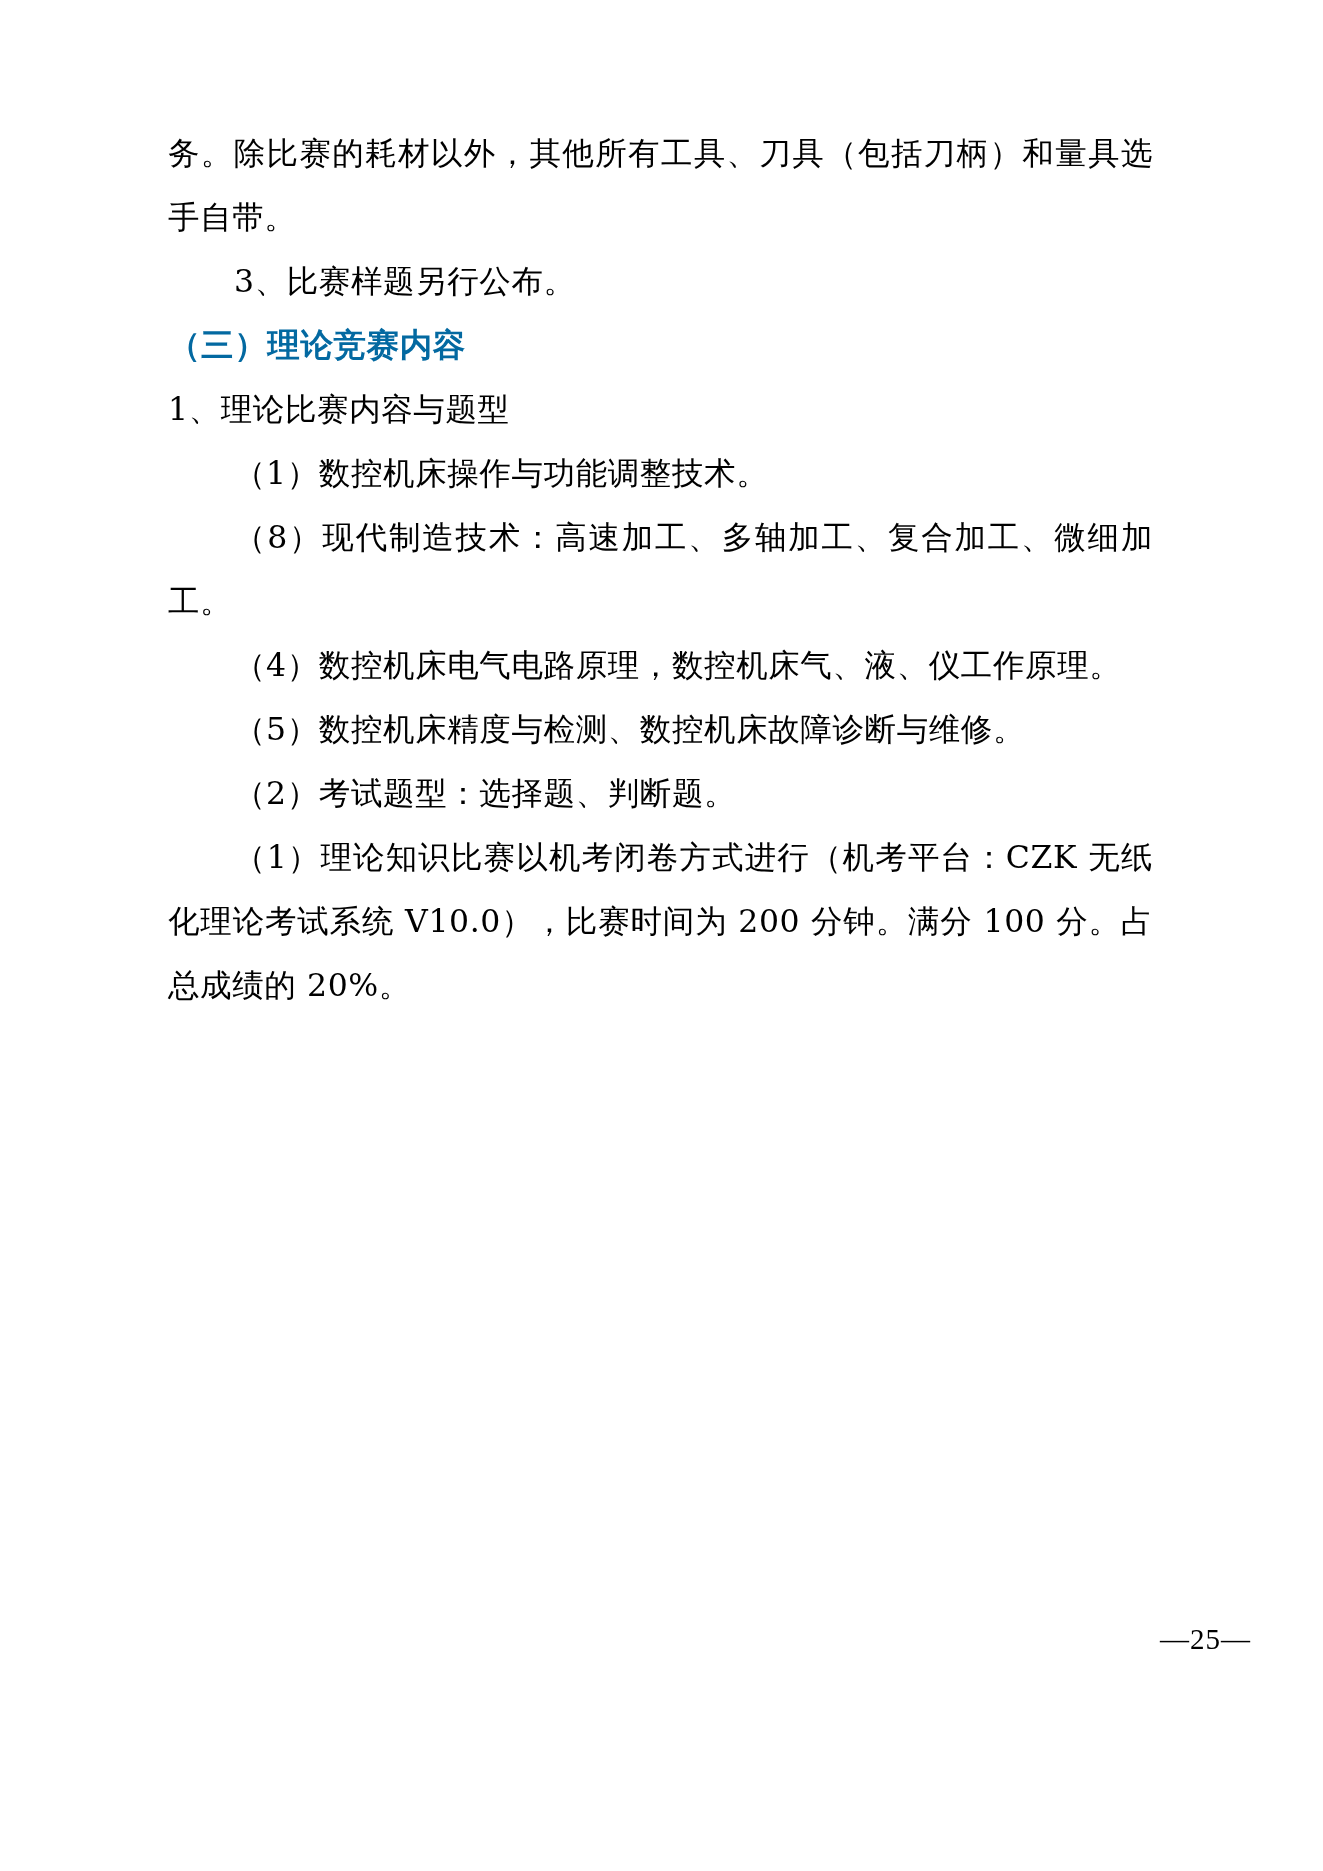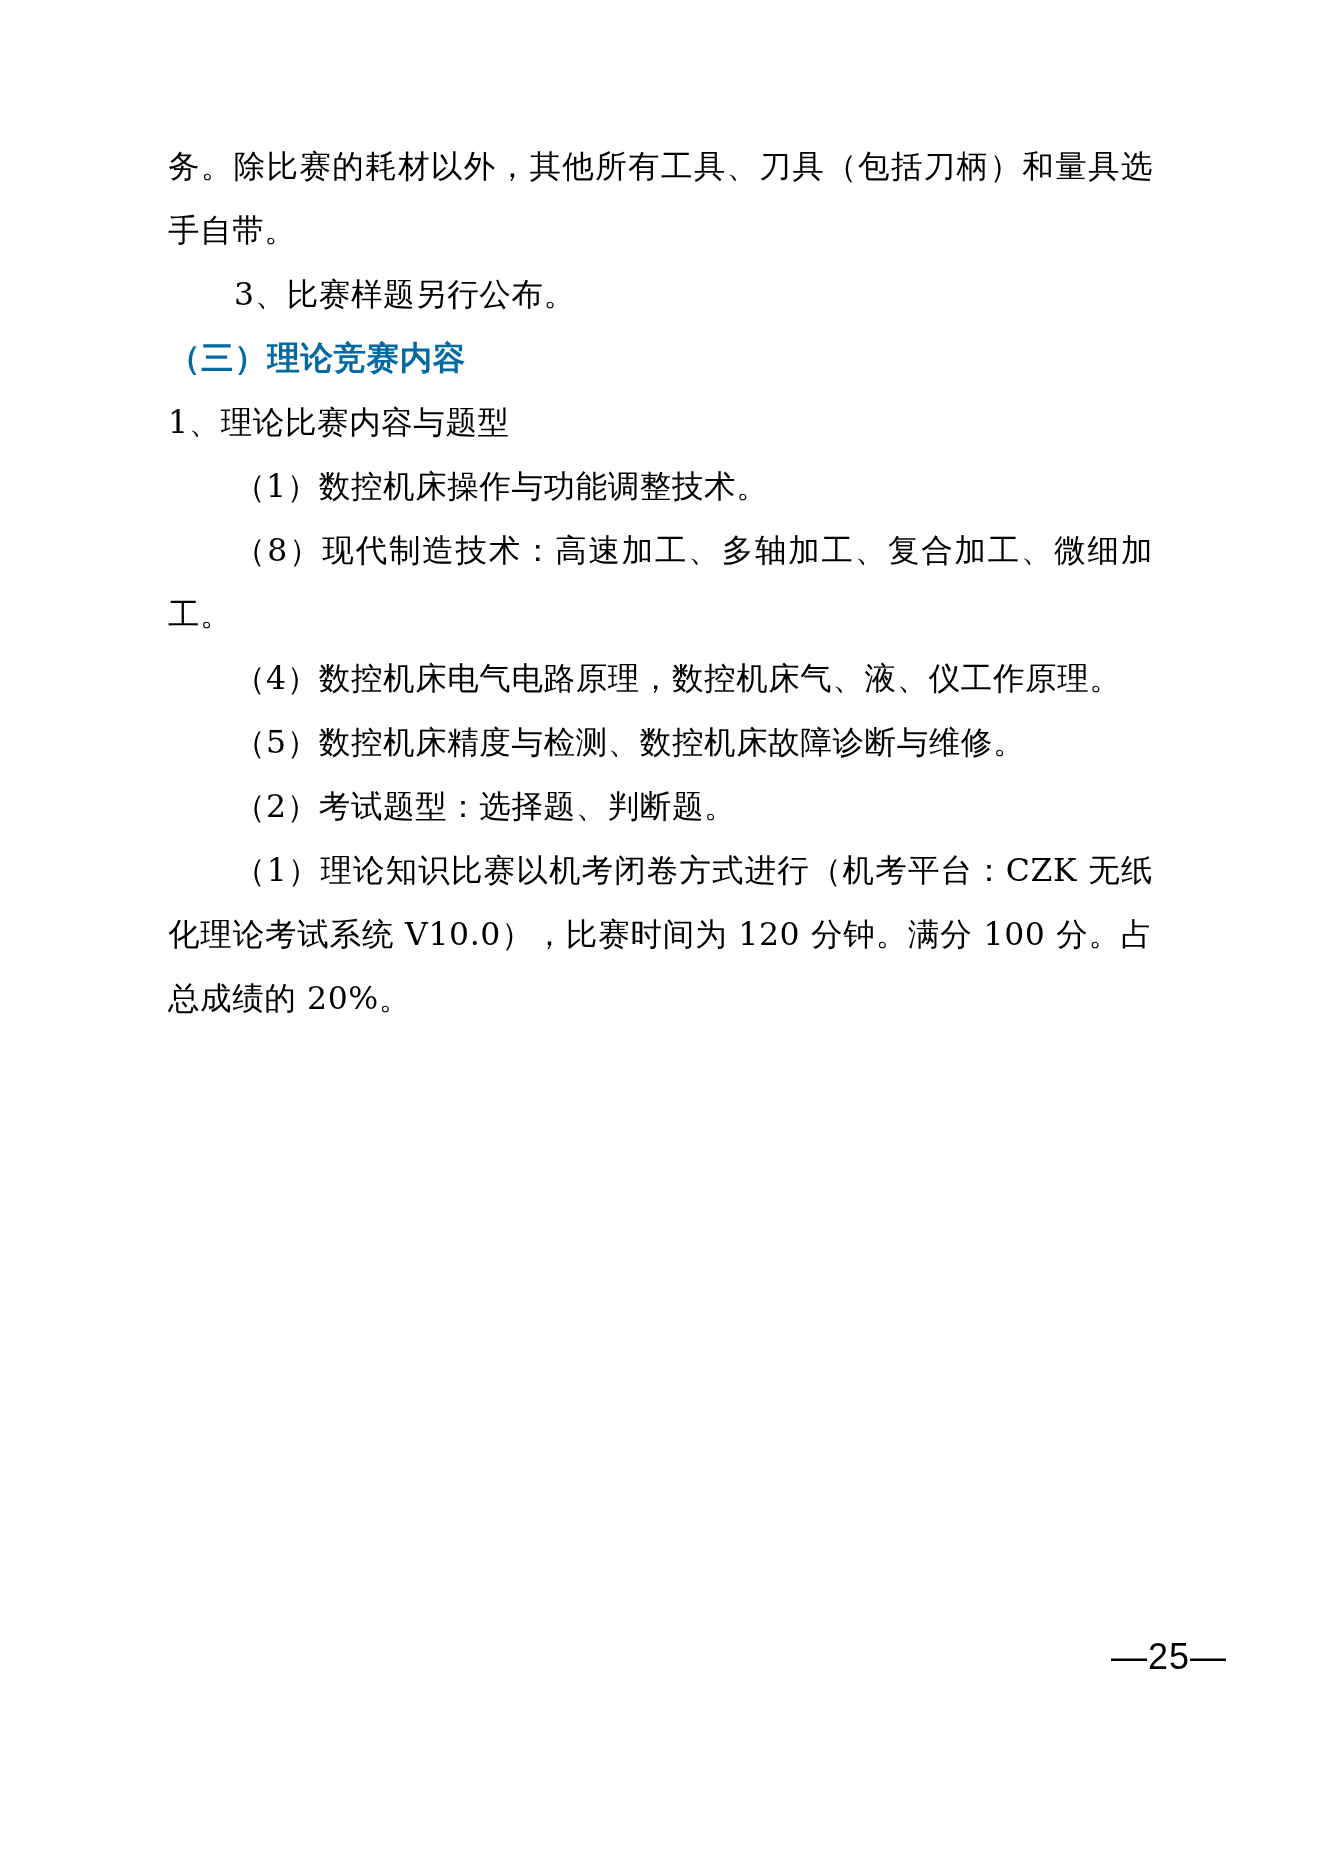--- a/index.html
+++ b/index.html
@@ -4,21 +4,21 @@
 <style>
   html, body {
     margin: 0;
     padding: 0;
     background: #ffffff;
   }
   .page {
     position: relative;
     width: 1323px;
     height: 1844px;
-    margin: 16px auto;
+    margin: 3px auto;
     background: #ffffff;
     box-sizing: border-box;
     overflow: hidden;
   }
   .content {
     position: absolute;
     left: 168px;
     top: 118px;
     width: 985px;
   }
@@ -47,24 +47,24 @@
     margin: 0;
     text-indent: 0;
     letter-spacing: 0.6px;
   }
   .footer {
     position: absolute;
     left: 0;
     top: 1620px;
     width: 1323px;
     text-align: right;
-    padding-right: 96px;
+    padding-right: 72px;
     box-sizing: border-box;
-    font-family: Liberation Sans, sans-serif;
-    font-size: 36px;
+    font-family: Liberation Serif, serif;
+    font-size: 29px;
     color: #000000;
     letter-spacing: 1px;
   }
 </style>
 </head>
 <body>
 
 <div class="page">
   <div class="content">
 
@@ -82,18 +82,18 @@
 
     <p class="para indent2">（8）现代制造技术：高速加工、多轴加工、复合加工、微细加工。</p>
 
     <p class="para indent2">（4）数控机床电气电路原理，数控机床气、液、仪工作原理。</p>
 
     <p class="para indent2">（5）数控机床精度与检测、数控机床故障诊断与维修。</p>
 
     <p class="para indent2">（2）考试题型：选择题、判断题。</p>
 
 
-    <p class="para indent2">（1）理论知识比赛以机考闭卷方式进行（机考平台：CZK 无纸化理论考试系统 V10.0），比赛时间为 120 分钟。满分 100 分。占总成绩的 20%。</p>
+    <p class="para indent2">（1）理论知识比赛以机考闭卷方式进行（机考平台：CZK 无纸化理论考试系统 V10.0），比赛时间为 200 分钟。满分 100 分。占总成绩的 20%。</p>
 
   </div>
 
   <div class="footer">—25—</div>
 </div>
 
 </body></html>

